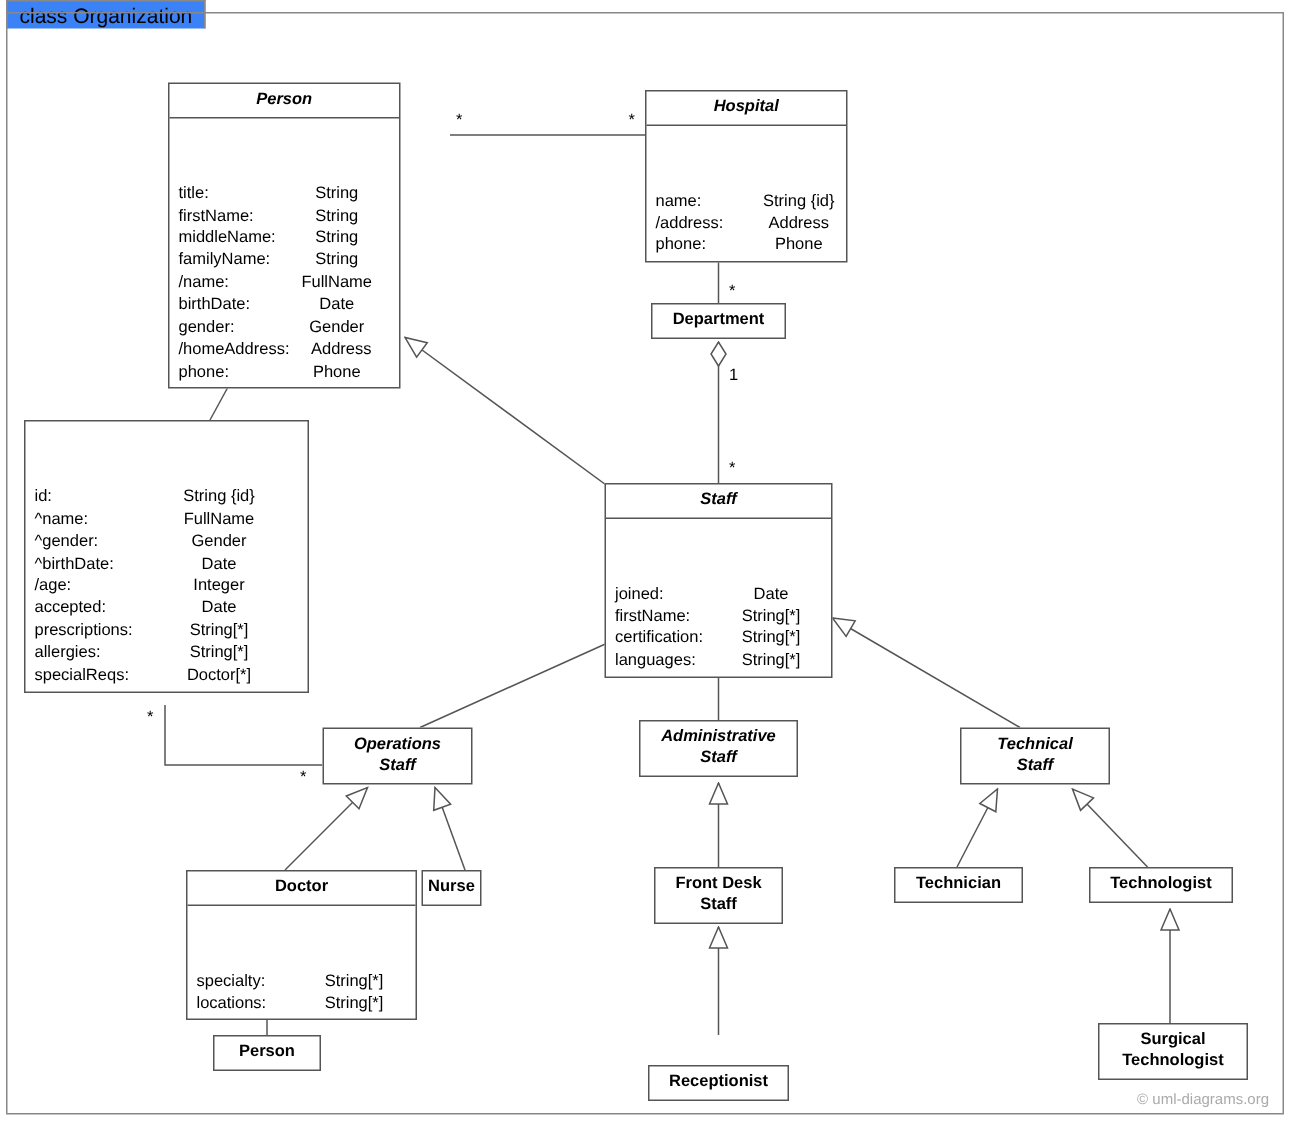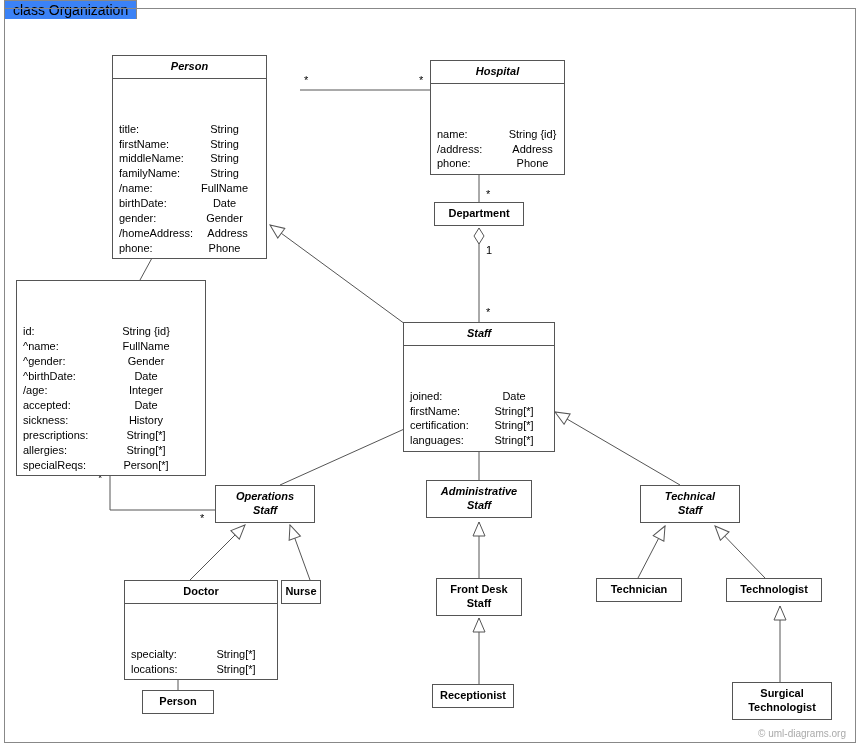--- a/index.html
+++ b/index.html
@@ -226,34 +226,30 @@
         </div>
         <div class="attr-row">
           <span class="attr-name">/age:</span>
           <span class="attr-type">Integer</span>
         </div>
         <div class="attr-row">
           <span class="attr-name">accepted:</span>
           <span class="attr-type">Date</span>
         </div>
         <div class="attr-row">
-          <span class="attr-name">sickness:</span>
-          <span class="attr-type">History</span>
-        </div>
-        <div class="attr-row">
           <span class="attr-name">prescriptions:</span>
           <span class="attr-type">String[*]</span>
         </div>
         <div class="attr-row">
           <span class="attr-name">allergies:</span>
           <span class="attr-type">String[*]</span>
         </div>
         <div class="attr-row">
           <span class="attr-name">specialReqs:</span>
-          <span class="attr-type">Person[*]</span>
+          <span class="attr-type">Doctor[*]</span>
         </div>
       </div>
   </div>
 
   <div class="class-box" style="left:403px;top:322px;width:152px">
     <div class="class-title">Staff</div>
     <div class="class-attrs">
         <div class="attr-row">
           <span class="attr-name">joined:</span>
           <span class="attr-type">Date</span>
@@ -312,21 +308,21 @@
   </div>
 
   <div class="class-box" style="left:726px;top:578px;width:96px">
     <div class="class-title no-border" style="font-style:normal">Technologist</div>
   </div>
 
   <div class="class-box" style="left:142px;top:690px;width:72px">
     <div class="class-title no-border" style="font-style:normal">Person</div>
   </div>
 
-  <div class="class-box" style="left:432px;top:684px;width:82px">
+  <div class="class-box" style="left:432px;top:710px;width:94px">
     <div class="class-title no-border" style="font-style:normal">Receptionist</div>
   </div>
 
   <div class="class-box" style="left:732px;top:682px;width:100px">
     <div class="class-title no-border" style="font-style:normal">Surgical<br>Technologist</div>
   </div>
 
   <div class="watermark">© uml-diagrams.org</div>
 </div>
 

